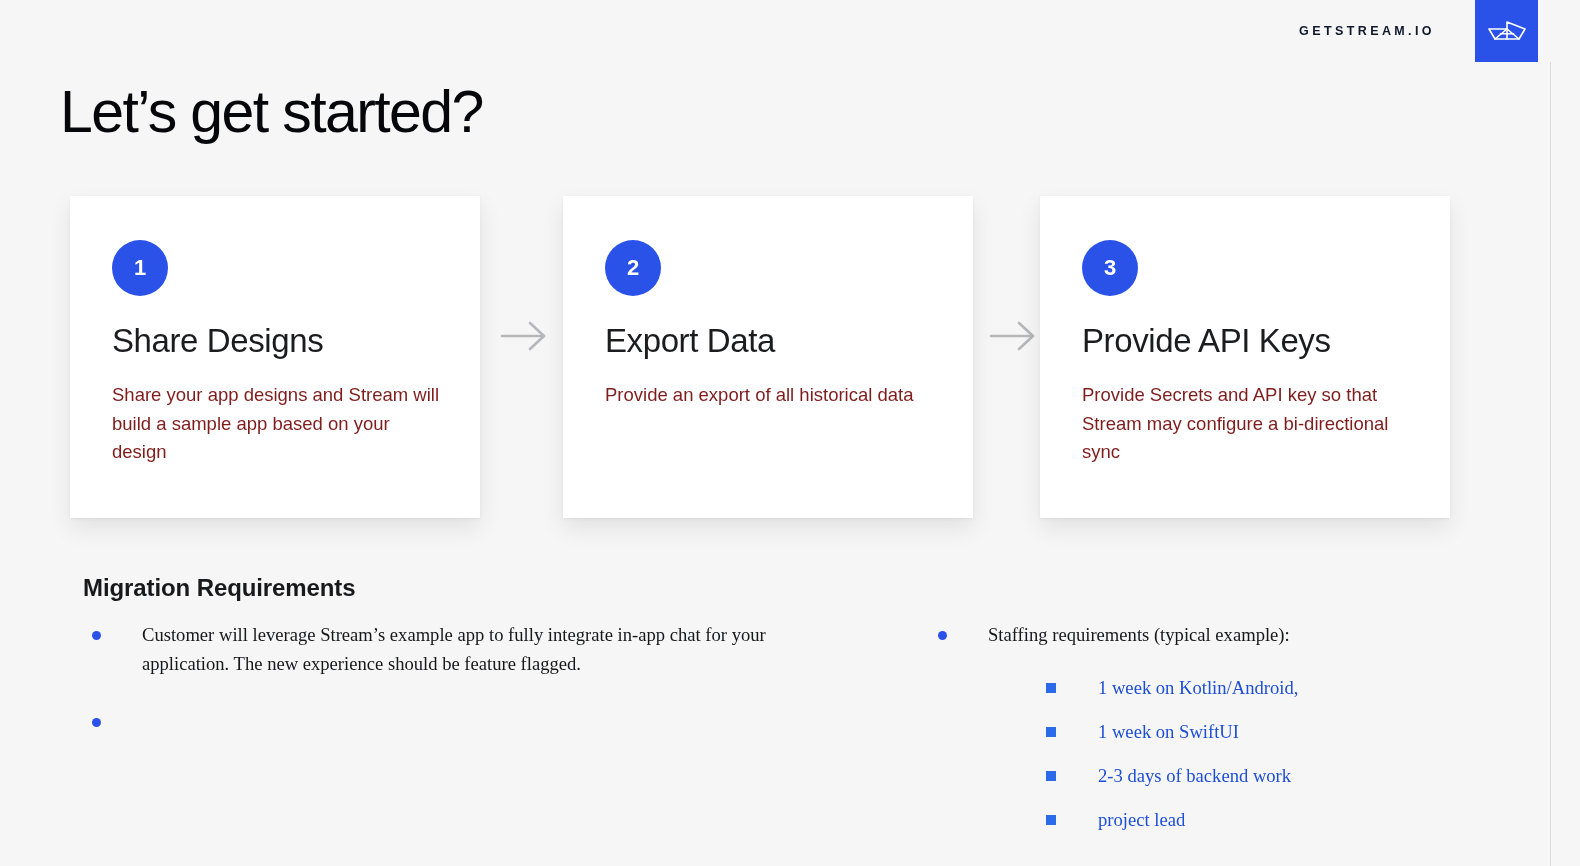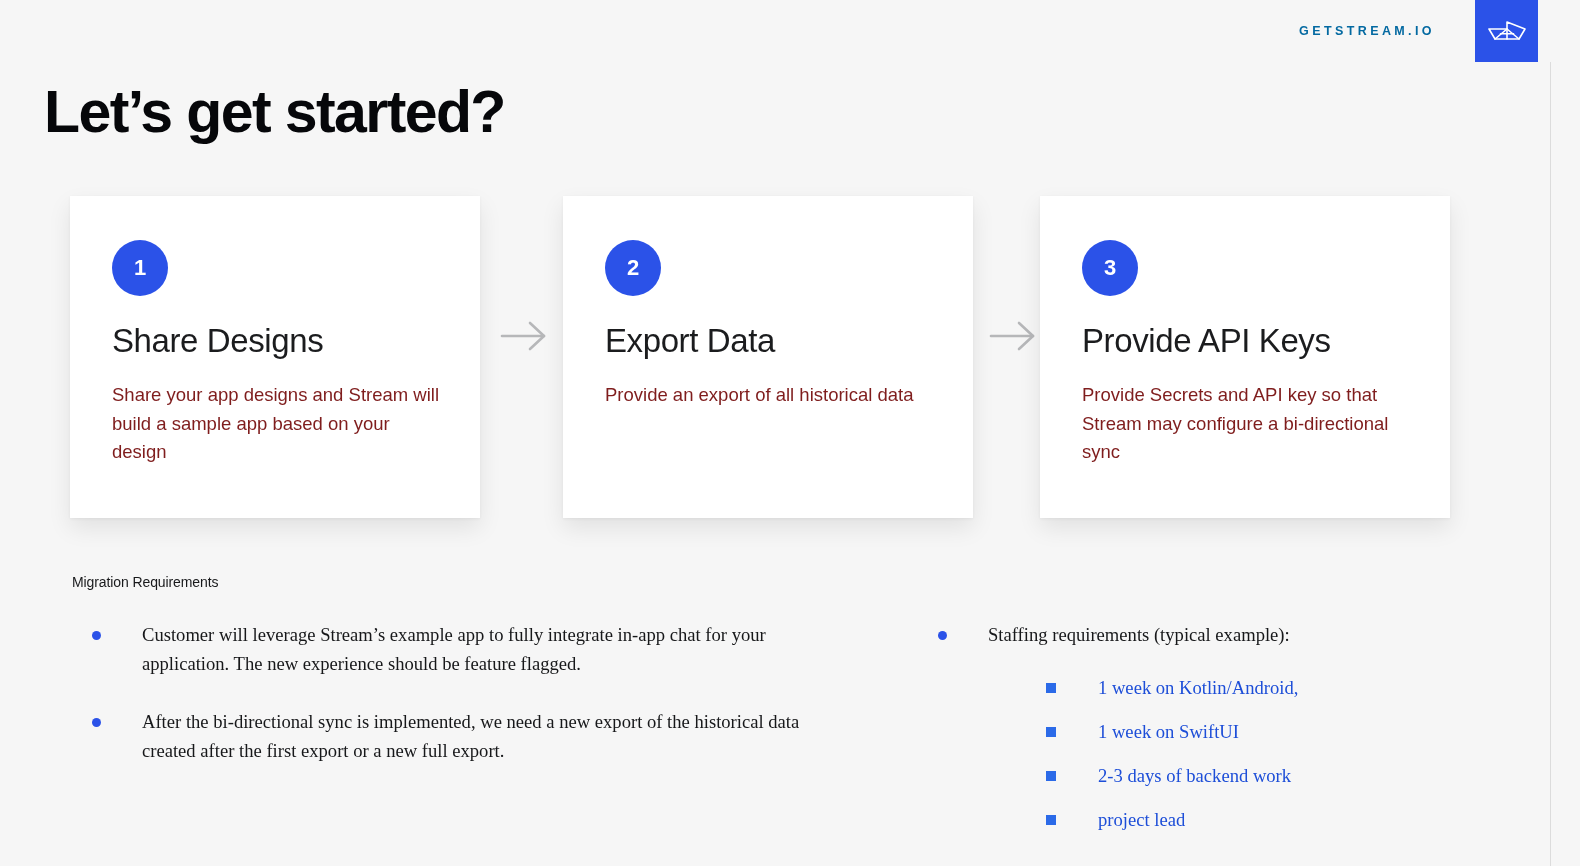--- a/index.html
+++ b/index.html
@@ -28,45 +28,45 @@
   }
 
   
   .brand-wordmark {
     position: absolute;
     right: 145px;
     top: 24px;
     font-size: 12.5px;
     letter-spacing: 3.4px;
     font-weight: 700;
-    color: #0369a1;
+    color: #0f172a;
     white-space: nowrap;
   }
 
   .brand-logo {
     position: absolute;
     left: 1475px;
     top: 0px;
     width: 63px;
     height: 62px;
     background: #2b52e8;
     display: flex;
     align-items: center;
     justify-content: center;
   }
   .brand-logo svg { display: block; }
 
   
   .page-title {
     position: absolute;
-    left: 44px;
+    left: 60px;
     top: 76px;
     font-size: 59px;
     line-height: 72px;
-    font-weight: 700;
+    font-weight: 400;
     letter-spacing: -1.6px;
     color: #06070a;
   }
 
   
   .steps {
     position: absolute;
     left: 70px;
     top: 196px;
     width: 1380px;
@@ -126,24 +126,24 @@
     height: 44px;
     color: #b6b7b9;
   }
   .step-arrow.a1 { left: 428px; }
   .step-arrow.a2 { left: 917px; }
   .step-arrow svg { display: block; }
 
   
   .req-title {
     position: absolute;
-    left: 72px;
+    left: 83px;
     top: 574px;
-    font-size: 14px;
-    font-weight: 400;
+    font-size: 24px;
+    font-weight: 700;
     letter-spacing: -0.1px;
     color: #18191b;
   }
 
   .req-cols {
     position: absolute;
     left: 72px;
     top: 620px;
     width: 1440px;
     display: flex;
@@ -262,21 +262,20 @@
 <div class="req-cols">
 
   <div class="req-col-left">
     <ul class="bullets">
       <li class="bullet">
         <span class="dot"></span>
         <span class="bullet-text">Customer will leverage Stream’s example app to fully integrate in-app chat for your application. The new experience should be feature flagged.</span>
       </li>
       <li class="bullet">
         <span class="dot"></span>
-        <span class="bullet-text">After the bi-directional sync is implemented, we need a new export of the historical data created after the first export or a new full export.</span>
       </li>
     </ul>
   </div>
 
   <div class="req-col-right">
     <ul class="bullets">
       <li class="bullet">
         <span class="dot"></span>
         <span class="bullet-text">Staffing requirements (typical example):</span>
         <ul class="subbullets">

